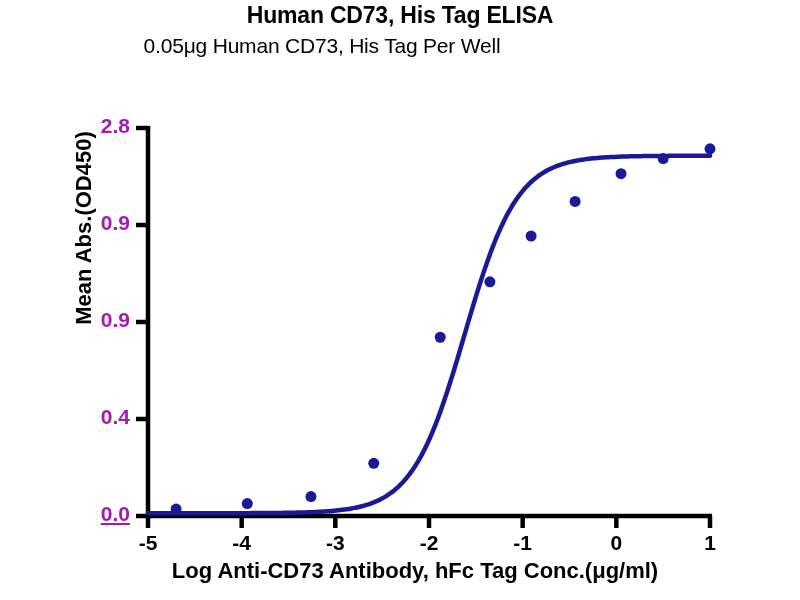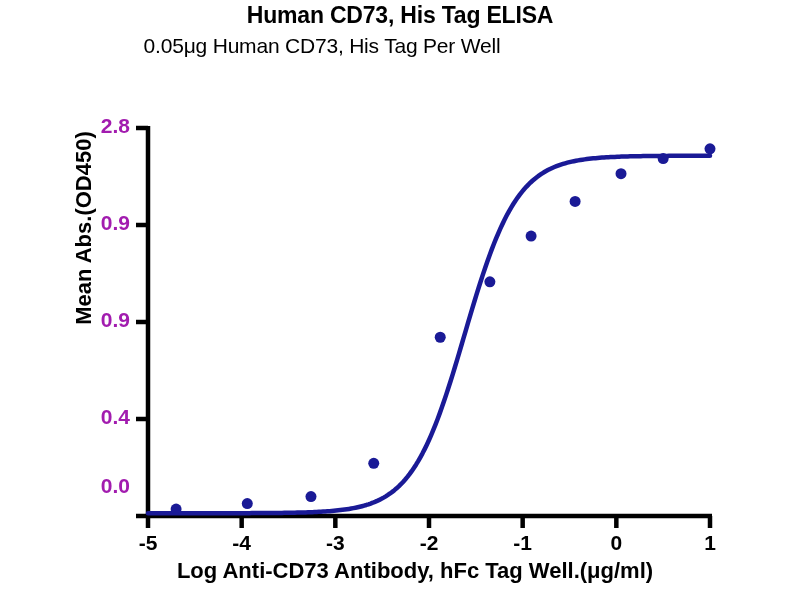--- a/index.html
+++ b/index.html
@@ -127,32 +127,32 @@
           <circle cx="489.88" cy="281.81" r="5.5" fill="#1a1a96"></circle>
           <circle cx="531.10" cy="236.09" r="5.5" fill="#1a1a96"></circle>
           <circle cx="575.12" cy="201.44" r="5.5" fill="#1a1a96"></circle>
           <circle cx="621.02" cy="173.73" r="5.5" fill="#1a1a96"></circle>
           <circle cx="663.17" cy="158.49" r="5.5" fill="#1a1a96"></circle>
           <circle cx="710.00" cy="148.79" r="5.5" fill="#1a1a96"></circle>
         </g>
     </svg>
 
     <div id="y-tick-labels">
-        <div class="tick-label-y" style="left: 60px; top: 474px;">0.0</div>
+        <div class="tick-label-y" style="left: 60px; top: 502px; text-decoration: underline;">0.0</div>
         <div class="tick-label-y" style="left: 60px; top: 405px;">0.4</div>
         <div class="tick-label-y" style="left: 60px; top: 308px;">0.9</div>
         <div class="tick-label-y" style="left: 60px; top: 211px;">0.9</div>
         <div class="tick-label-y" style="left: 60px; top: 114px;">2.8</div>
       </div>
     <div id="x-tick-labels">
         <div class="tick-label-x" style="left: 123px; top: 531px;">-5</div>
         <div class="tick-label-x" style="left: 216.667px; top: 531px;">-4</div>
         <div class="tick-label-x" style="left: 310.333px; top: 531px;">-3</div>
         <div class="tick-label-x" style="left: 404px; top: 531px;">-2</div>
         <div class="tick-label-x" style="left: 497.667px; top: 531px;">-1</div>
         <div class="tick-label-x" style="left: 591.333px; top: 531px;">0</div>
         <div class="tick-label-x" style="left: 685px; top: 531px;">1</div>
       </div>
 
     <div id="y-axis-label">Mean Abs.(OD450)</div>
-    <div id="x-axis-label">Log Anti-CD73 Antibody, hFc Tag Well.(μg/ml)</div>
+    <div id="x-axis-label">Log Anti-CD73 Antibody, hFc Tag Conc.(μg/ml)</div>
   </div>
 </div>
 
 </body></html>

